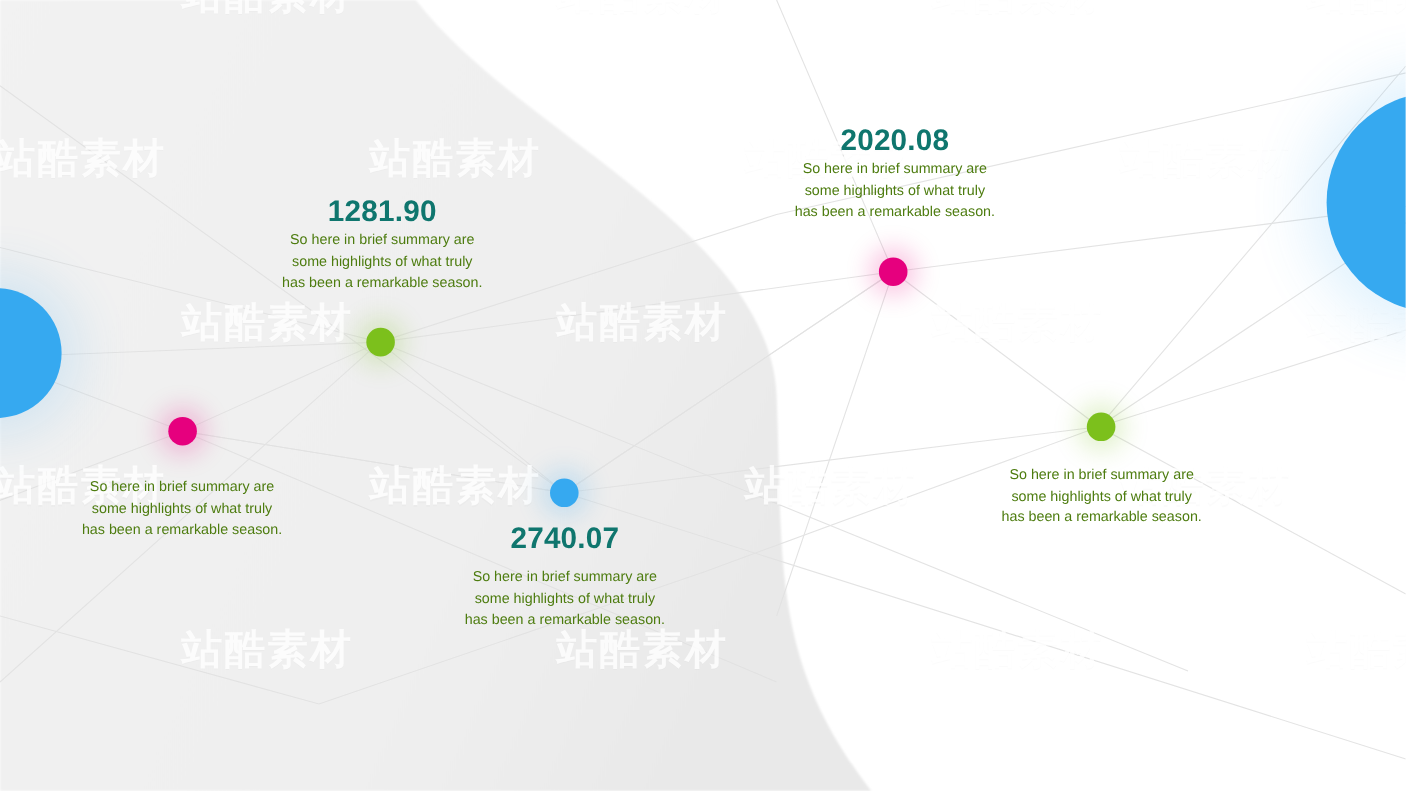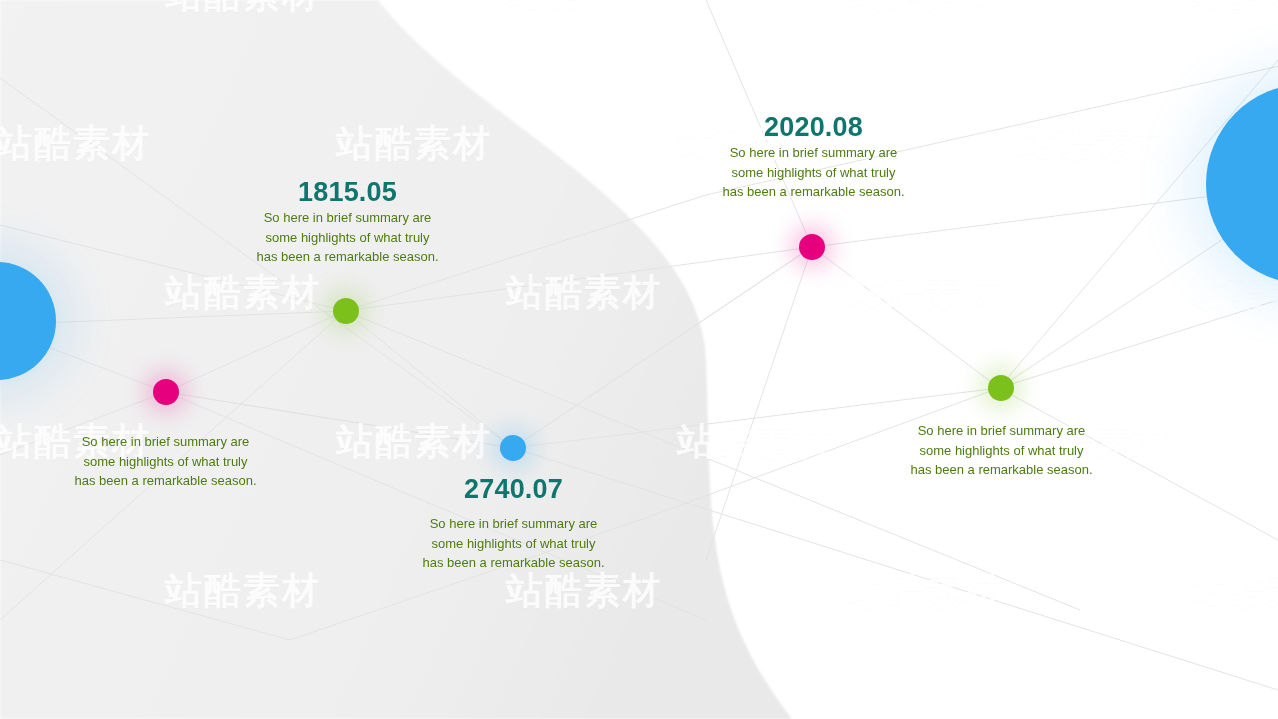--- a/index.html
+++ b/index.html
@@ -140,21 +140,21 @@
   <div class="big-circle right"></div>
 
   <div class="dot pink" style="left:153px;top:379px;"></div>
   <div class="card below" style="left:18px;top:432px;width:295px;">
     <p class="desc">So here in brief summary are
 some highlights of what truly
 has been a remarkable season.</p>
   </div>
 
   <div class="card above" style="left:200px;top:177px;width:295px;">
-    <p class="year">1815.05</p>
+    <p class="year">1281.90</p>
     <p class="desc">So here in brief summary are
 some highlights of what truly
 has been a remarkable season.</p>
   </div>
   <div class="dot green" style="left:333px;top:298px;"></div>
 
   <div class="dot blue" style="left:500px;top:435px;"></div>
   <div class="card below" style="left:366px;top:474px;width:295px;">
     <p class="year">2740.07</p>
     <p class="desc">So here in brief summary are

